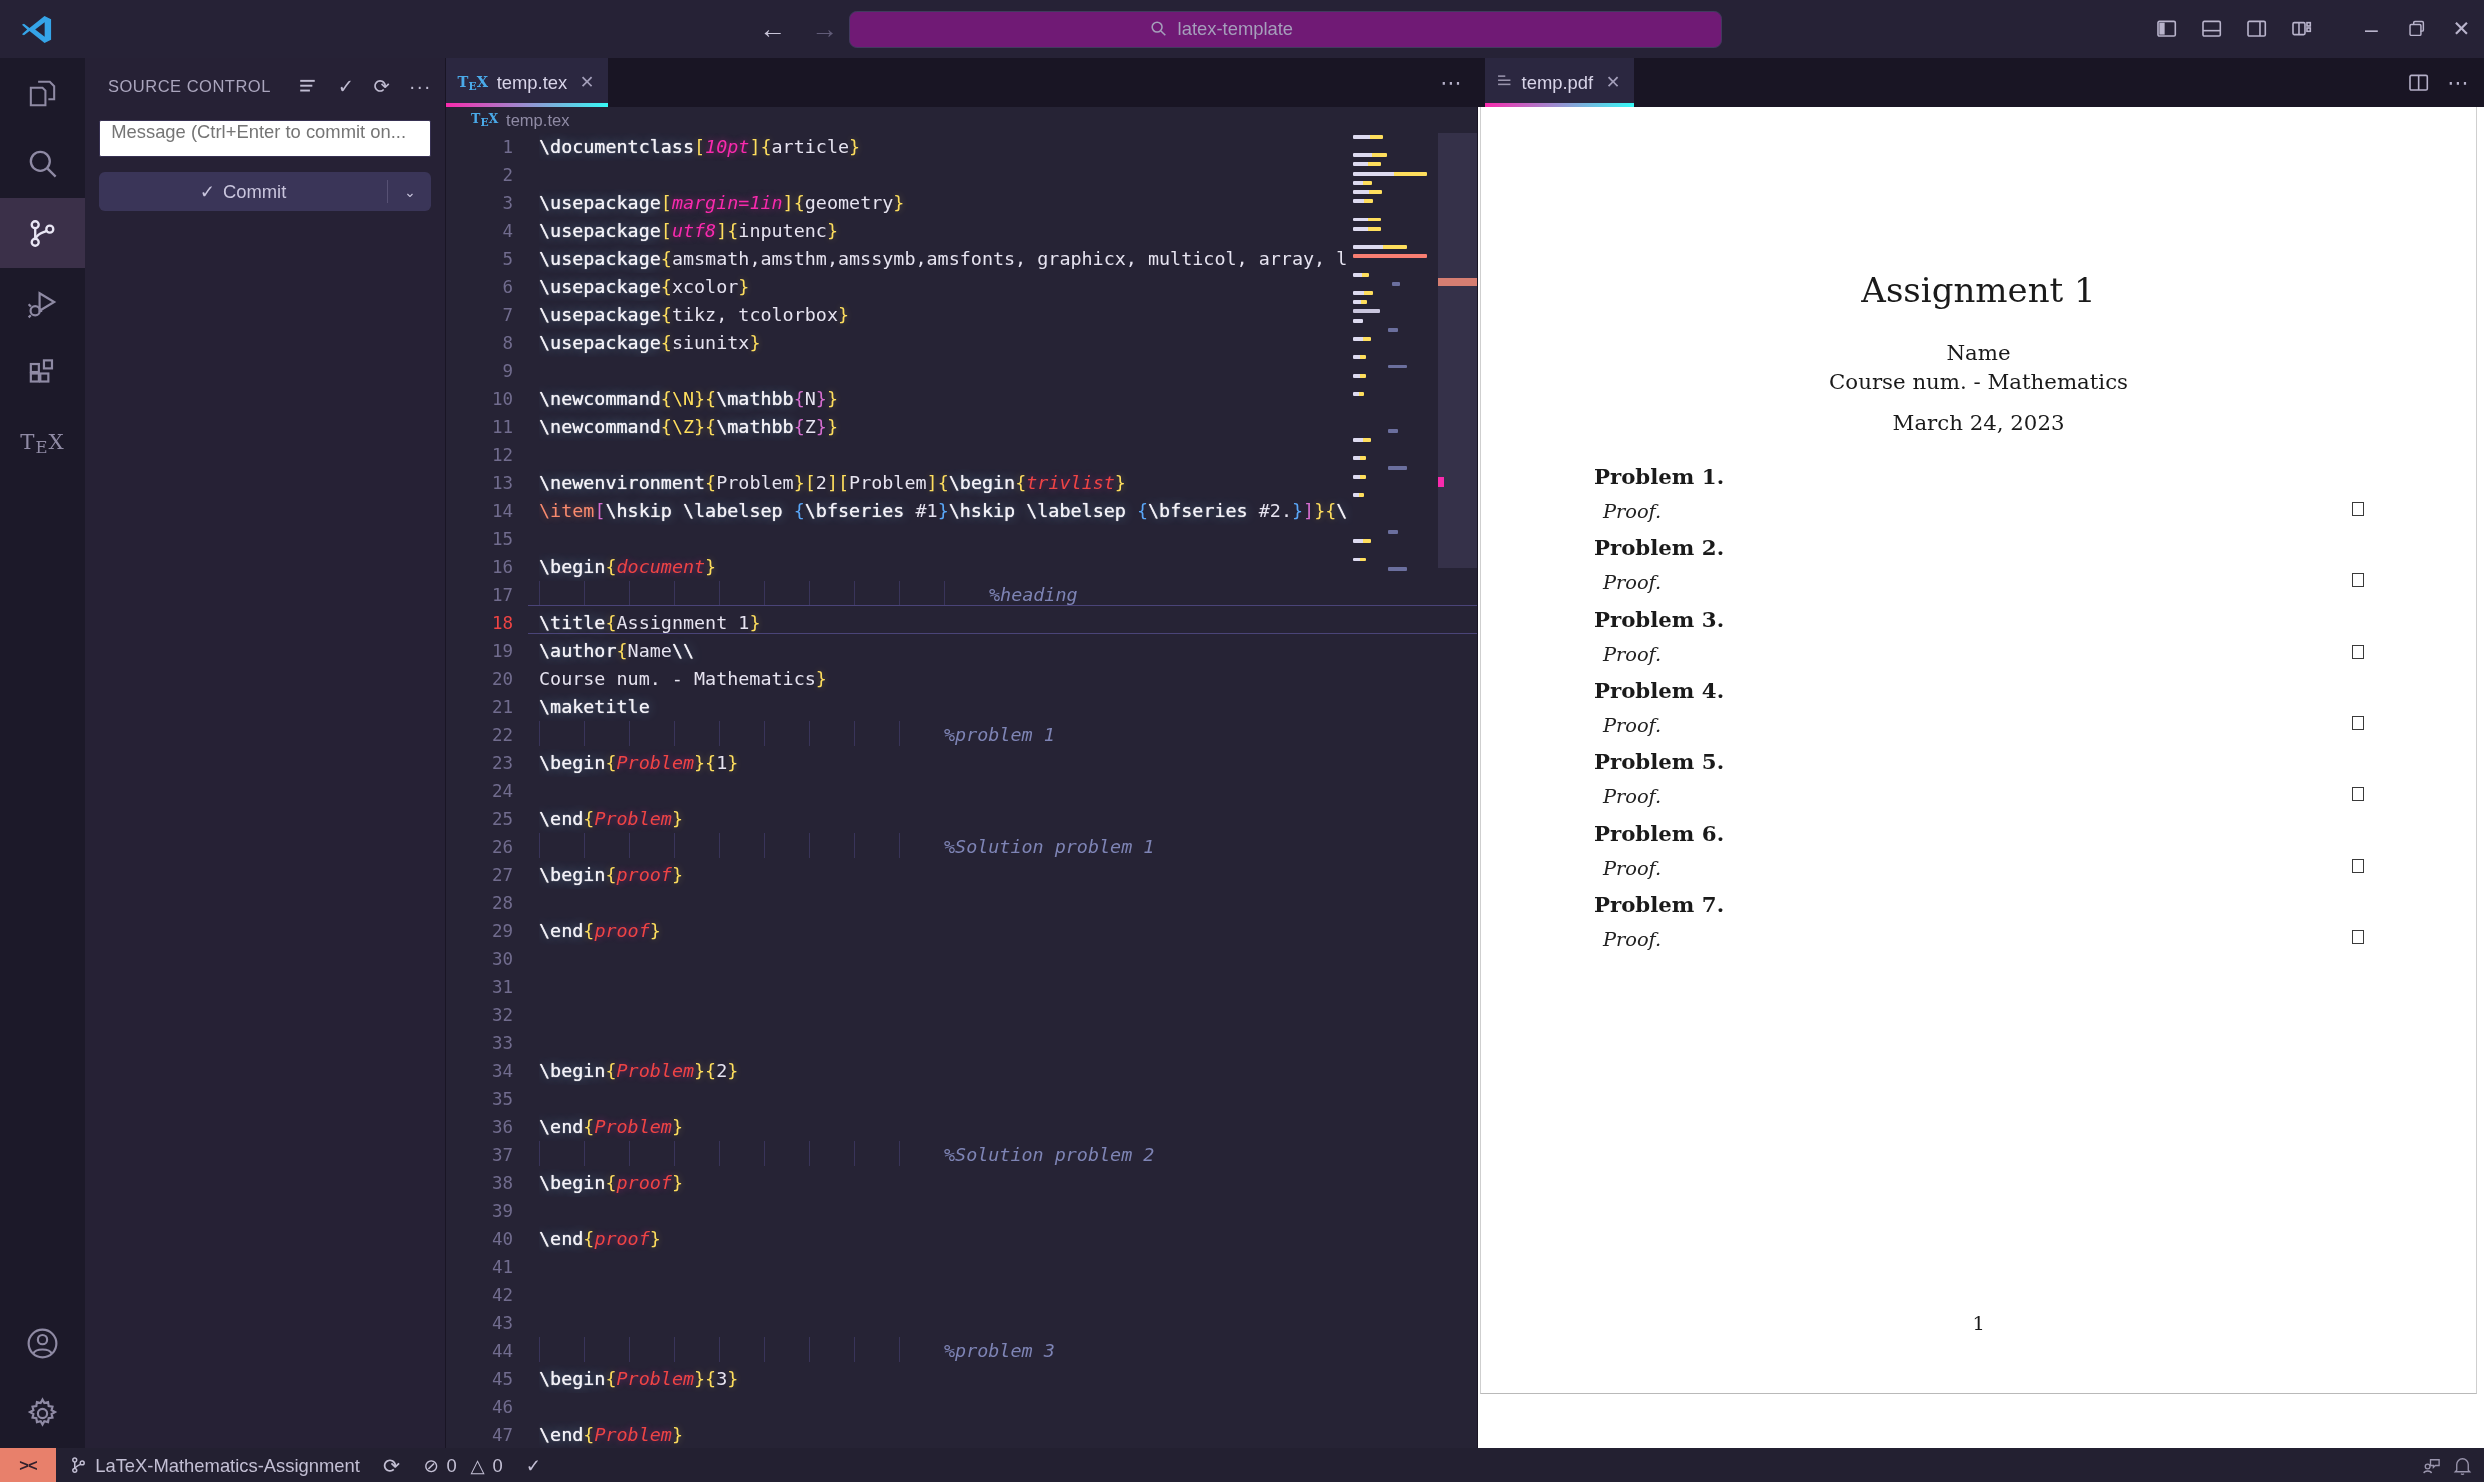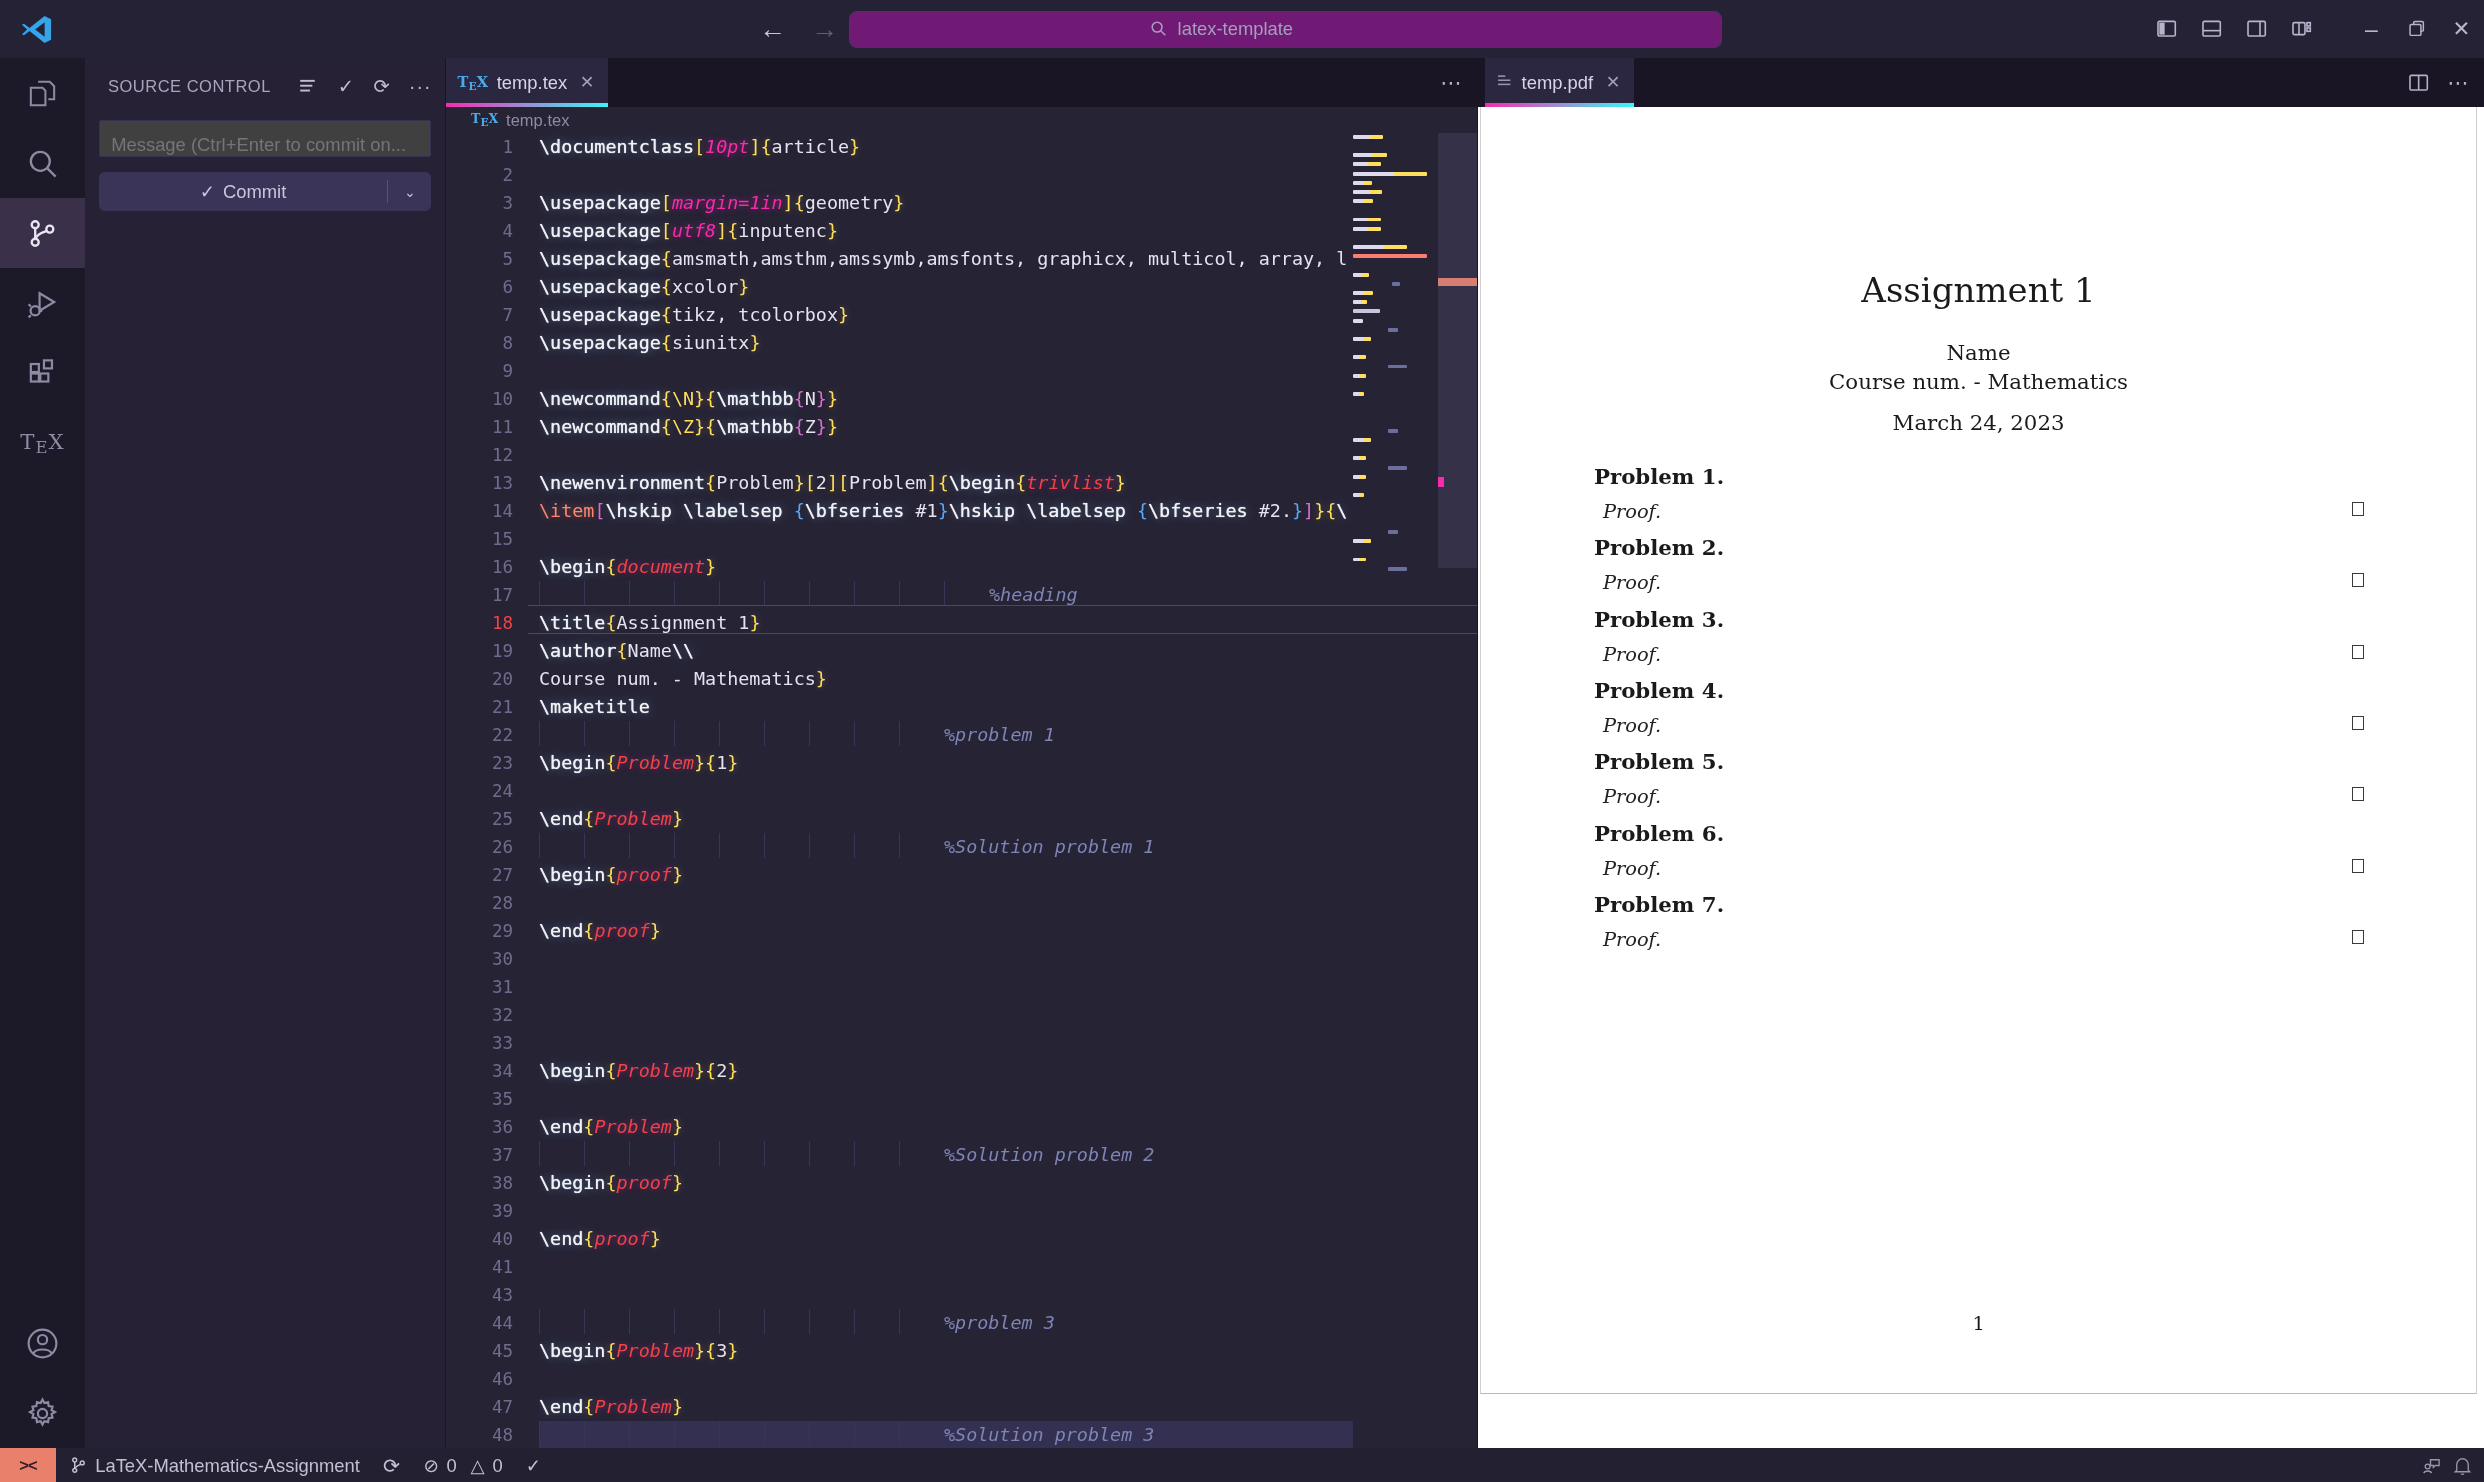--- a/index.html
+++ b/index.html
@@ -41,22 +41,22 @@
 
   
   .sidebar { width:361px; background:#262135; flex:none; border-right:1.9px solid #191524; position:relative; }
   .sb-header { height:56px; display:flex; align-items:center; padding:0 13.6px 0 23px; }
   .sb-title { color:#aaa5bd; font-size:16.5px; letter-spacing:0.5px; flex:1; }
   .sb-actions { display:flex; gap:19.4px; align-items:center; color:#c0bcd2; }
   .sb-actions svg { stroke:#c0bcd2; }
   .sb-check { font-size:19.4px; }
   .sb-refresh { font-size:19.4px; }
   .sb-more { font-size:19.4px; letter-spacing:1px; }
-  .commit-msg { margin:5.8px 13.6px 0 13.6px; height:37px; background:#404040; border:1px solid #373152; border-radius:2px;
-                display:flex; align-items:flex-end; padding:0 11.6px; }
+  .commit-msg { margin:5.8px 13.6px 0 13.6px; height:37px; background:#ffffff; border:1px solid #373152; border-radius:2px;
+                display:flex; align-items:flex-start; padding:0 11.6px; }
   .commit-msg input { width:100%; background:transparent; border:none; outline:none; color:#8d87a5; font-size:18.4px;
                       font-family:"Liberation Sans",sans-serif; text-overflow:ellipsis; }
   .commit-btn { margin:15.5px 13.6px 0 13.6px; height:39px; background:#3a3558; border-radius:5.8px; display:flex;
                 align-items:center; color:#c9c5dd; font-size:18.4px; }
   .commit-main { flex:1; display:flex; align-items:center; justify-content:center; gap:7.8px; }
   .commit-sep { width:1px; height:23px; background:#575174; }
   .commit-drop { width:43px; display:flex; align-items:center; justify-content:center; font-size:13.6px; }
 
   
   .editor1 { width:1032px; flex:none; display:flex; flex-direction:column; background:#262335; border-right:1.9px solid #191524; }
@@ -450,20 +450,24 @@
             </div>
             <div class="code-line">
               <span class="ln">40</span>
               <span class="body"><span class="tk-cmd">\end</span><span class="tk-b1">{</span><span class="tk-env">proof</span><span class="tk-b1">}</span></span>
             </div>
             <div class="code-line">
               <span class="ln">41</span>
               <span class="body"></span>
             </div>
             <div class="code-line">
+              <span class="ln">42</span>
+              <span class="body"></span>
+            </div>
+            <div class="code-line">
               <span class="ln">43</span>
               <span class="body"></span>
             </div>
             <div class="code-line">
               <span class="ln">44</span>
               <span class="body"><span class="guide"></span><span class="guide"></span><span class="guide"></span><span class="guide"></span><span class="guide"></span><span class="guide"></span><span class="guide"></span><span class="guide"></span><span class="guide"></span><span class="tk-cmt">%problem 3</span></span>
             </div>
             <div class="code-line">
               <span class="ln">45</span>
               <span class="body"><span class="tk-cmd">\begin</span><span class="tk-b1">{</span><span class="tk-env">Problem</span><span class="tk-b1">}</span><span class="tk-b1">{</span><span class="tk-arg">3</span><span class="tk-b1">}</span></span>

